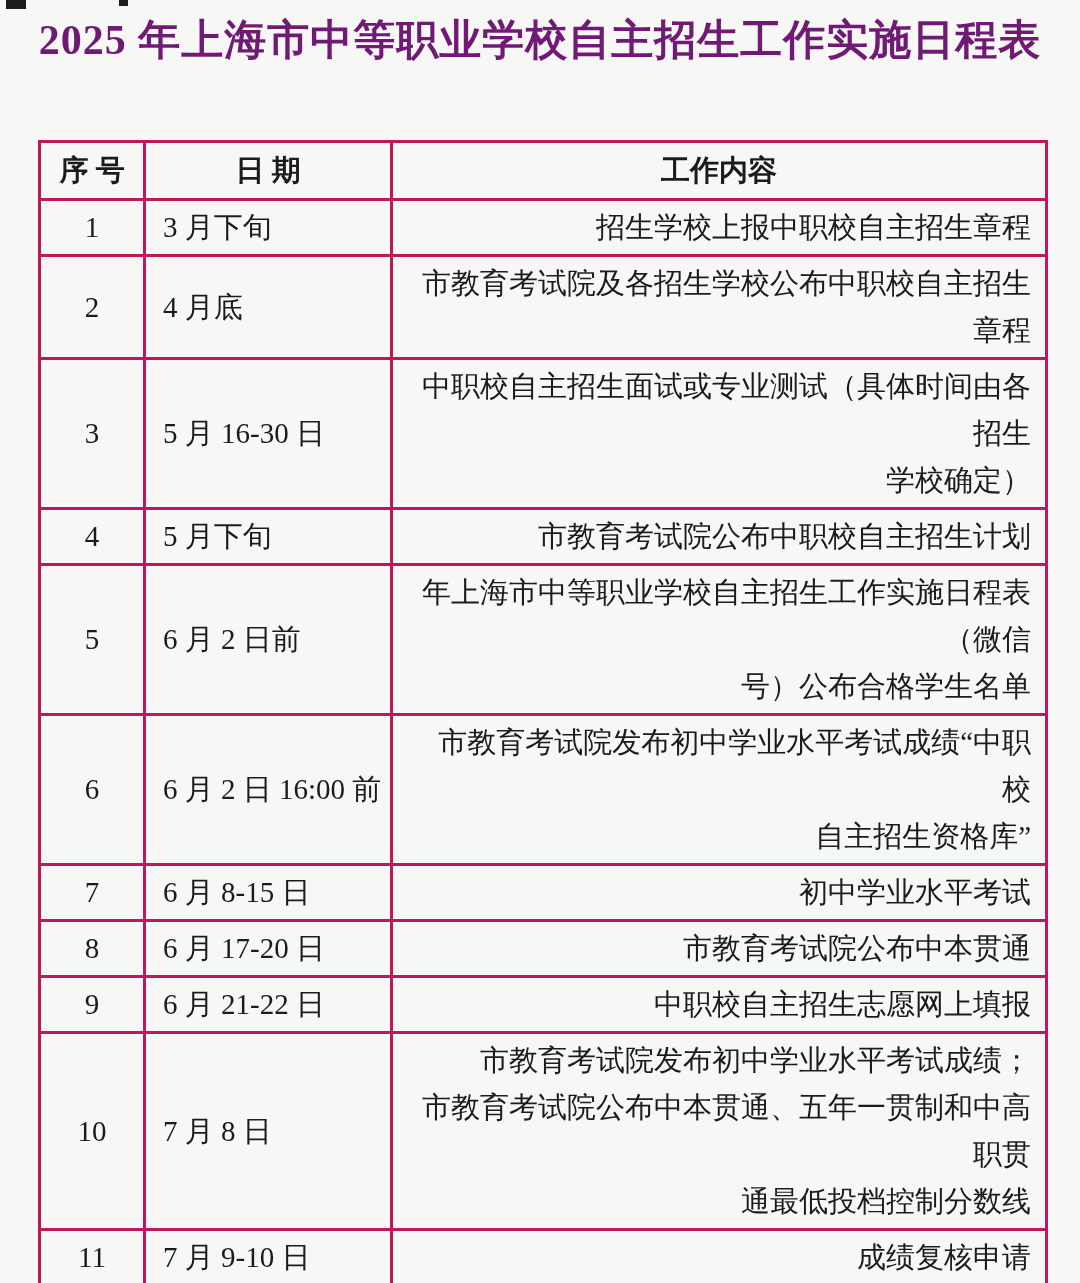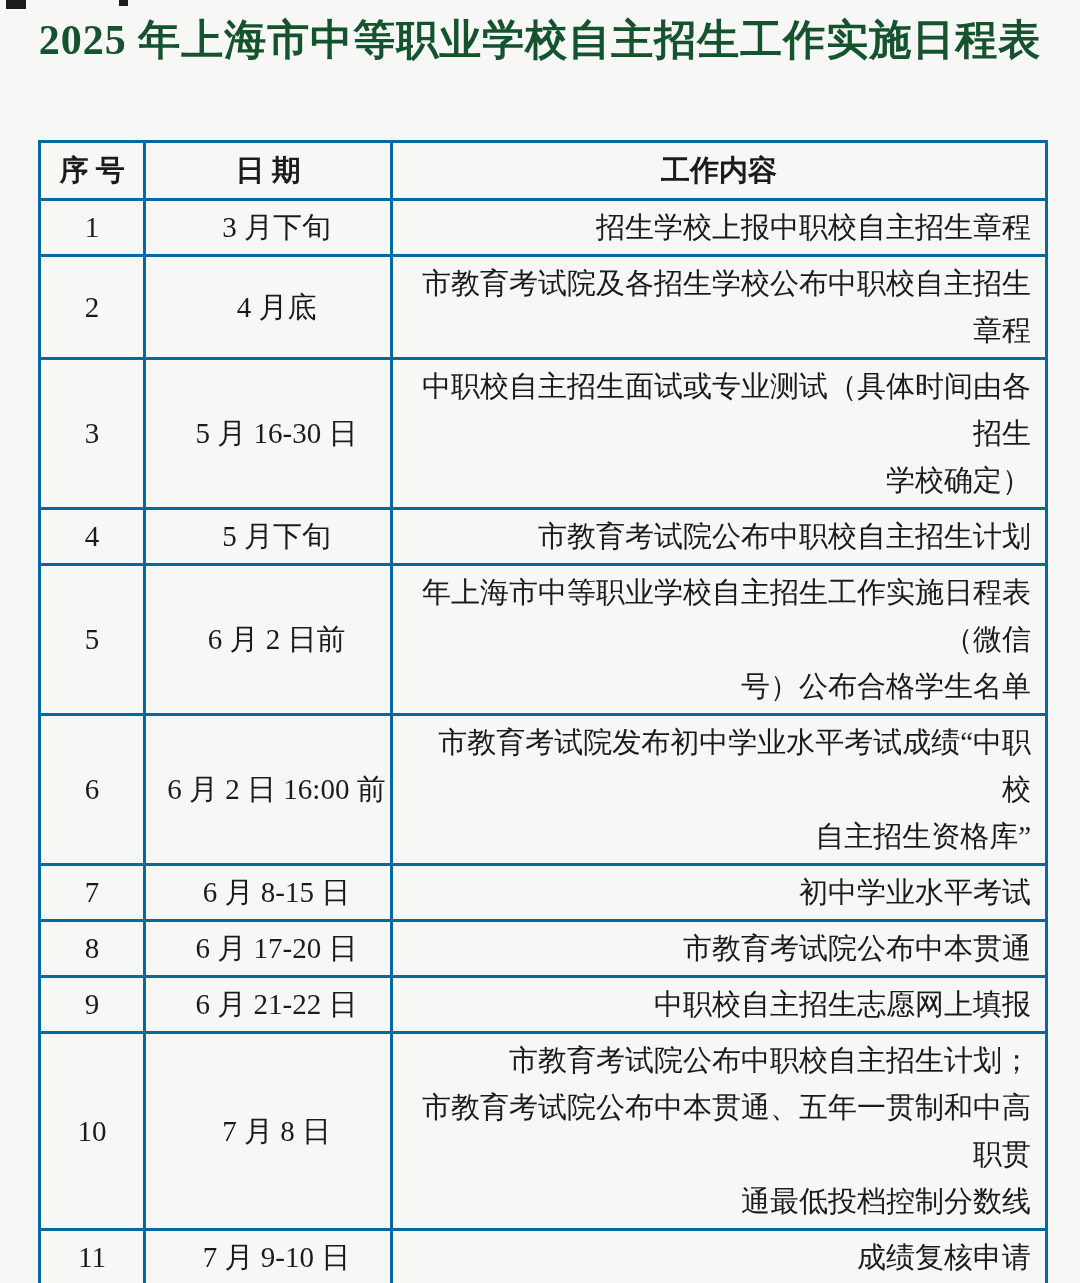--- a/index.html
+++ b/index.html
@@ -13,41 +13,41 @@
   }
   .scan-mark{position:absolute;background:#1c1c1c;}
   .mark1{left:6px;top:0;width:20px;height:9px;}
   .mark2{left:119px;top:0;width:9px;height:6px;}
   h1{
     margin:12px 20px 0 20px;
     text-align:center;
     font-size:42px;
     font-weight:700;
     letter-spacing:1px;
-    color:#14532d;
+    color:#701a75;
   }
   table{
     border-collapse:collapse;
     margin:72px 0 0 38px;
     width:1007px;
     table-layout:fixed;
   }
   th,td{
-    border:3px solid #0369a1;
+    border:3px solid #be185d;
     font-size:29px;
     line-height:47px;
     vertical-align:middle;
     padding:3px 0;
   }
   th{font-weight:700;text-align:center;padding:4px 0;}
   col.c-no{width:105px;}
   col.c-date{width:247px;}
   col.c-content{width:655px;}
   td.c-no{text-align:center;}
-  td.c-date{text-align:center;padding-left:17px;}
+  td.c-date{text-align:left;padding-left:17px;}
   td.c-content{text-align:right;padding-left:18px;padding-right:14px;white-space:pre-line;}
 </style>
 </head>
 <body>
 
 <div class="scan-mark mark1"></div>
 <div class="scan-mark mark2"></div>
 
 <h1>2025 年上海市中等职业学校自主招生工作实施日程表</h1>
 
@@ -118,21 +118,21 @@
 
   <tr>
     <td class="c-no">9</td>
     <td class="c-date">6 月 21-22 日</td>
     <td class="c-content">中职校自主招生志愿网上填报</td>
   </tr>
 
   <tr>
     <td class="c-no">10</td>
     <td class="c-date">7 月 8 日</td>
-    <td class="c-content">市教育考试院公布中职校自主招生计划；
+    <td class="c-content">市教育考试院发布初中学业水平考试成绩；
 市教育考试院公布中本贯通、五年一贯制和中高职贯
 通最低投档控制分数线</td>
   </tr>
 
   <tr>
     <td class="c-no">11</td>
     <td class="c-date">7 月 9-10 日</td>
     <td class="c-content">成绩复核申请</td>
   </tr>
 

